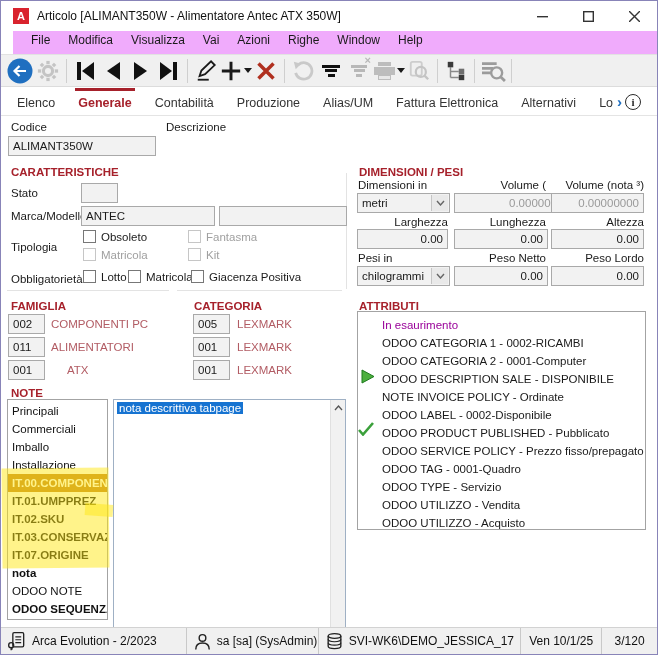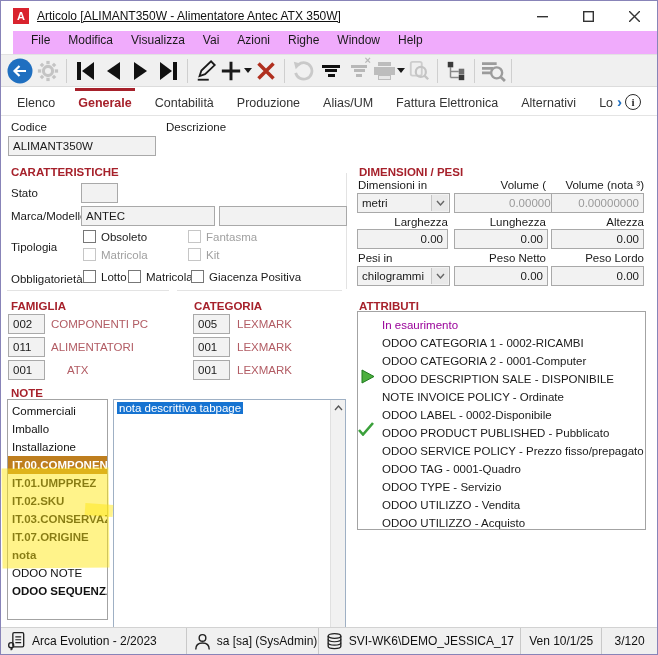--- a/index.html
+++ b/index.html
@@ -6,21 +6,21 @@
   html,body { background:#cfcfcf; }
   body { font-family:"Liberation Sans","DejaVu Sans",sans-serif; }
   .window { position:relative; width:658px; height:655px; background:#fff;
             border:1px solid #8884b8; overflow:hidden; }
 
   
   .titlebar { position:absolute; top:0; left:0; right:0; height:30px; background:#fff;
               display:flex; align-items:center; }
   .app-icon { width:16px; height:16px; margin-left:12px; background:#D9232E; color:#fff;
               font-size:11px; font-weight:bold; display:flex; align-items:center; justify-content:center; }
-  .title-text { margin-left:8px; font-size:12px; color:#111;text-decoration:underline; }
+  .title-text { margin-left:8px; font-size:12px; color:#111; }
   .win-btns { margin-left:auto; display:flex; height:100%; }
   .win-btn { width:46px; height:100%; display:flex; align-items:center; justify-content:center; }
 
   
   .menubar { position:absolute; top:30px; left:12px; right:0; height:23px; background:#f0abfc;
              display:flex; align-items:flex-start; padding-left:9px; }
   .menu-item { font-size:12px; color:#1a1a1a; padding:2px 9px; }
 
   
   .toolbar { position:absolute; top:53px; left:0; right:0; height:33px; background:#f0f0f0;
@@ -365,20 +365,21 @@
     <div class="sect" style="left:193px; top:184px;">CATEGORIA</div>
     <div class="field" style="left:192px; top:198px; width:37px;">005</div>
     <div class="redlab" style="left:236px; top:202px;">LEXMARK</div>
     <div class="field" style="left:192px; top:221px; width:37px;">001</div>
     <div class="redlab" style="left:236px; top:225px;">LEXMARK</div>
     <div class="field" style="left:192px; top:244px; width:37px;">001</div>
     <div class="redlab" style="left:236px; top:248px;">LEXMARK</div>
 
     <div class="sect" style="left:10px; top:271px;">NOTE</div>
     <div class="notelist">
+      <div class="nitem">Principali</div>
       <div class="nitem">Commerciali</div>
       <div class="nitem">Imballo</div>
       <div class="nitem">Installazione</div>
       <div class="nitem sel">IT.00.COMPONENTI</div>
       <div class="nitem b">IT.01.UMPPREZ</div>
       <div class="nitem b">IT.02.SKU</div>
       <div class="nitem b">IT.03.CONSERVAZ</div>
       <div class="nitem b">IT.07.ORIGINE</div>
       <div class="nitem b">nota</div>
       <div class="nitem">ODOO NOTE</div>

